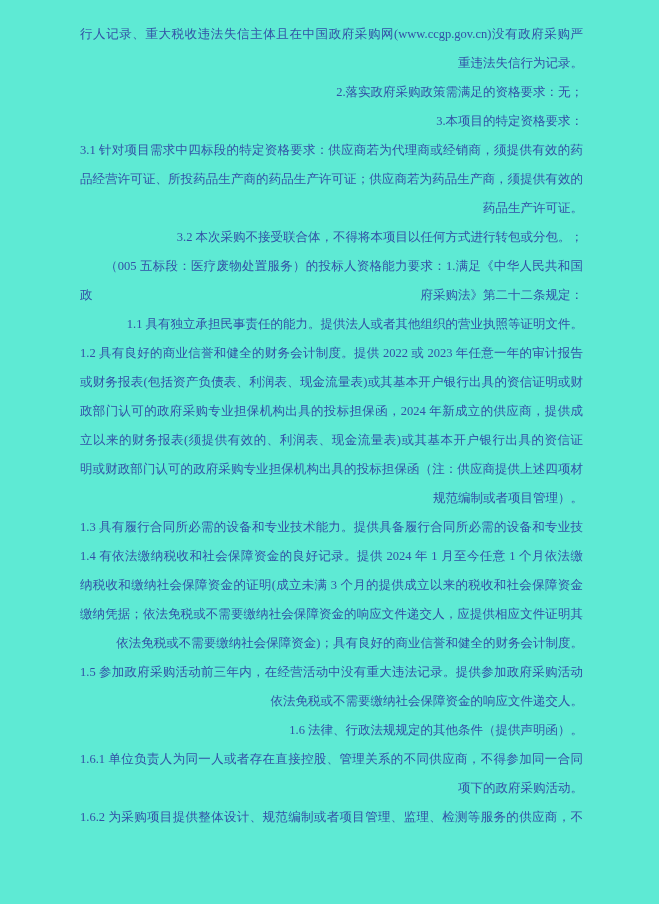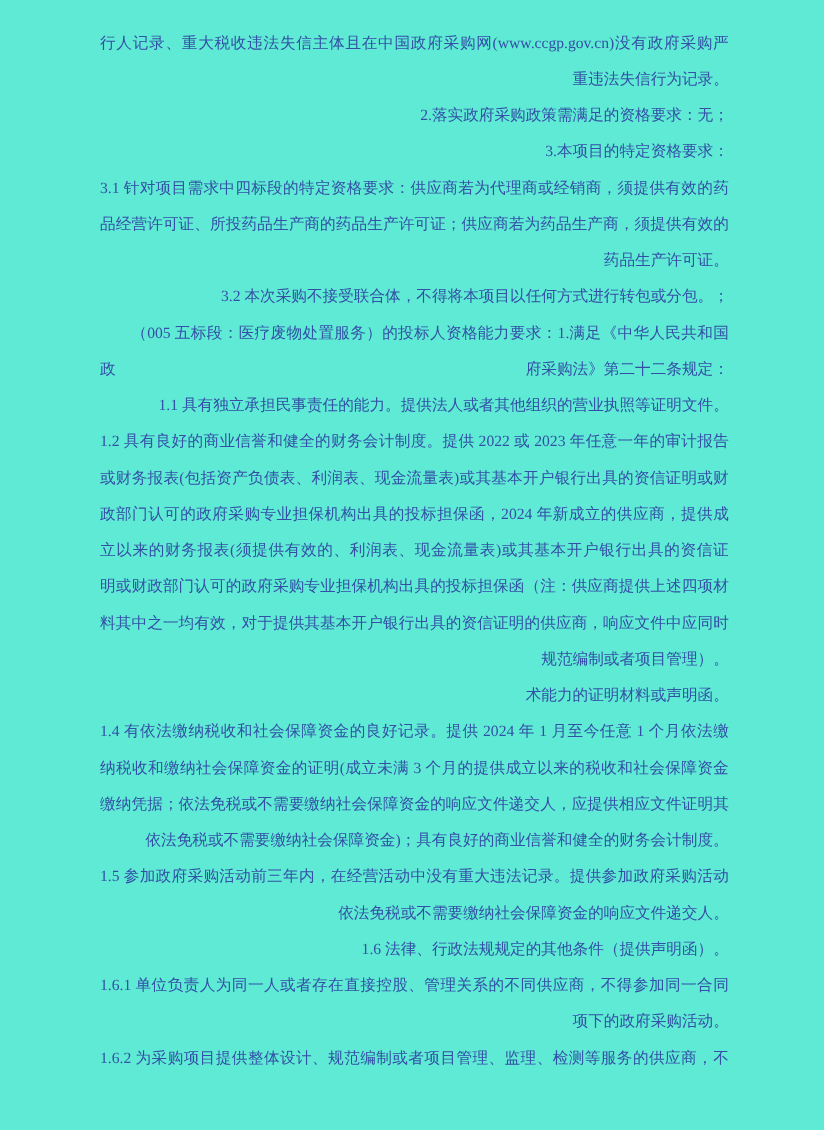--- a/index.html
+++ b/index.html
@@ -53,23 +53,22 @@
     <div class="line">药品生产许可证。</div>
     <div class="line">3.2 本次采购不接受联合体，不得将本项目以任何方式进行转包或分包。；</div>
     <div class="line j indent">（005 五标段：医疗废物处置服务）的投标人资格能力要求：1.满足《中华人民共和国政</div>
     <div class="line">府采购法》第二十二条规定：</div>
     <div class="line">1.1 具有独立承担民事责任的能力。提供法人或者其他组织的营业执照等证明文件。</div>
     <div class="line j">1.2 具有良好的商业信誉和健全的财务会计制度。提供 2022 或 2023 年任意一年的审计报告</div>
     <div class="line j">或财务报表(包括资产负债表、利润表、现金流量表)或其基本开户银行出具的资信证明或财</div>
     <div class="line j">政部门认可的政府采购专业担保机构出具的投标担保函，2024 年新成立的供应商，提供成</div>
     <div class="line j">立以来的财务报表(须提供有效的、利润表、现金流量表)或其基本开户银行出具的资信证</div>
     <div class="line j">明或财政部门认可的政府采购专业担保机构出具的投标担保函（注：供应商提供上述四项材</div>
-    <div class="line j">料其中之一均有效，对于提供其基本开户银行出具的资信证明的供应商，响应文件中应同时</div>
     <div class="line">规范编制或者项目管理）。</div>
-    <div class="line">术能力的证明材料或声明函。</div>
+    <div class="line j">1.3 具有履行合同所必需的设备和专业技术能力。提供具备履行合同所必需的设备和专业技</div>
     <div class="line j">1.4 有依法缴纳税收和社会保障资金的良好记录。提供 2024 年 1 月至今任意 1 个月依法缴</div>
     <div class="line j">纳税收和缴纳社会保障资金的证明(成立未满 3 个月的提供成立以来的税收和社会保障资金</div>
     <div class="line j">缴纳凭据；依法免税或不需要缴纳社会保障资金的响应文件递交人，应提供相应文件证明其</div>
     <div class="line">依法免税或不需要缴纳社会保障资金)；具有良好的商业信誉和健全的财务会计制度。</div>
     <div class="line j">1.5 参加政府采购活动前三年内，在经营活动中没有重大违法记录。提供参加政府采购活动</div>
     <div class="line">依法免税或不需要缴纳社会保障资金的响应文件递交人。</div>
     <div class="line">1.6 法律、行政法规规定的其他条件（提供声明函）。</div>
     <div class="line j">1.6.1 单位负责人为同一人或者存在直接控股、管理关系的不同供应商，不得参加同一合同</div>
     <div class="line">项下的政府采购活动。</div>
     <div class="line j">1.6.2 为采购项目提供整体设计、规范编制或者项目管理、监理、检测等服务的供应商，不</div>

